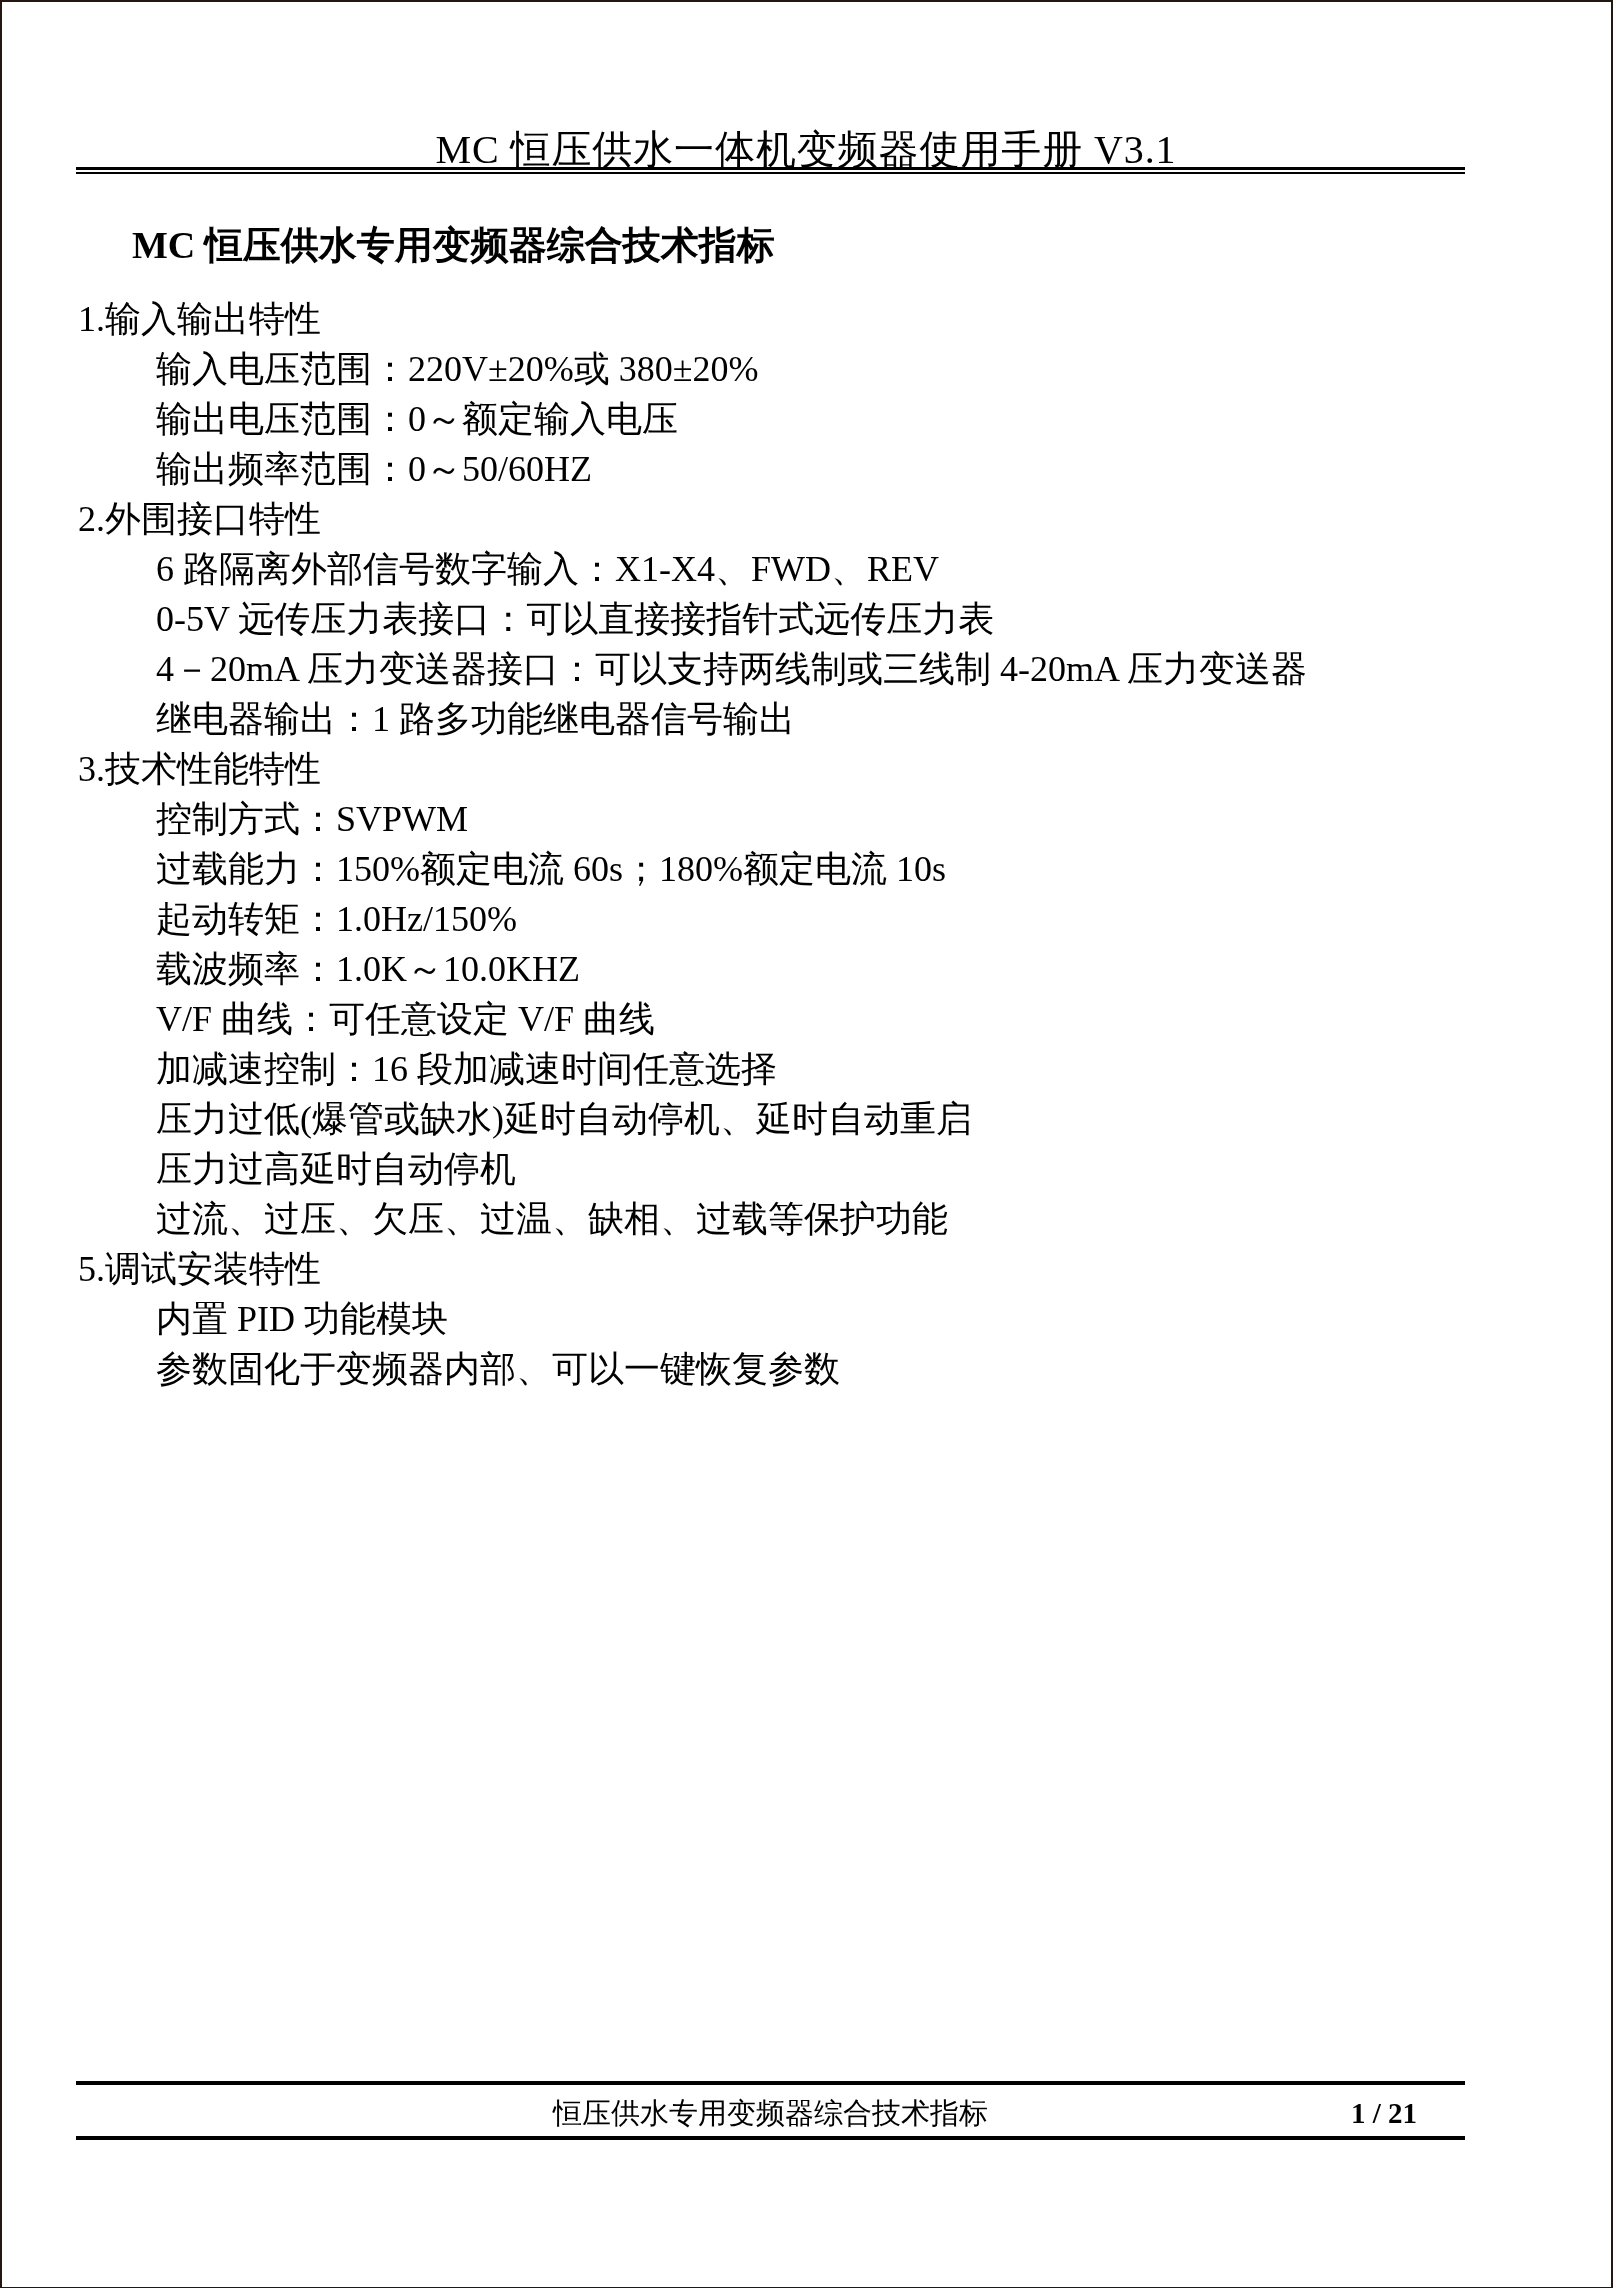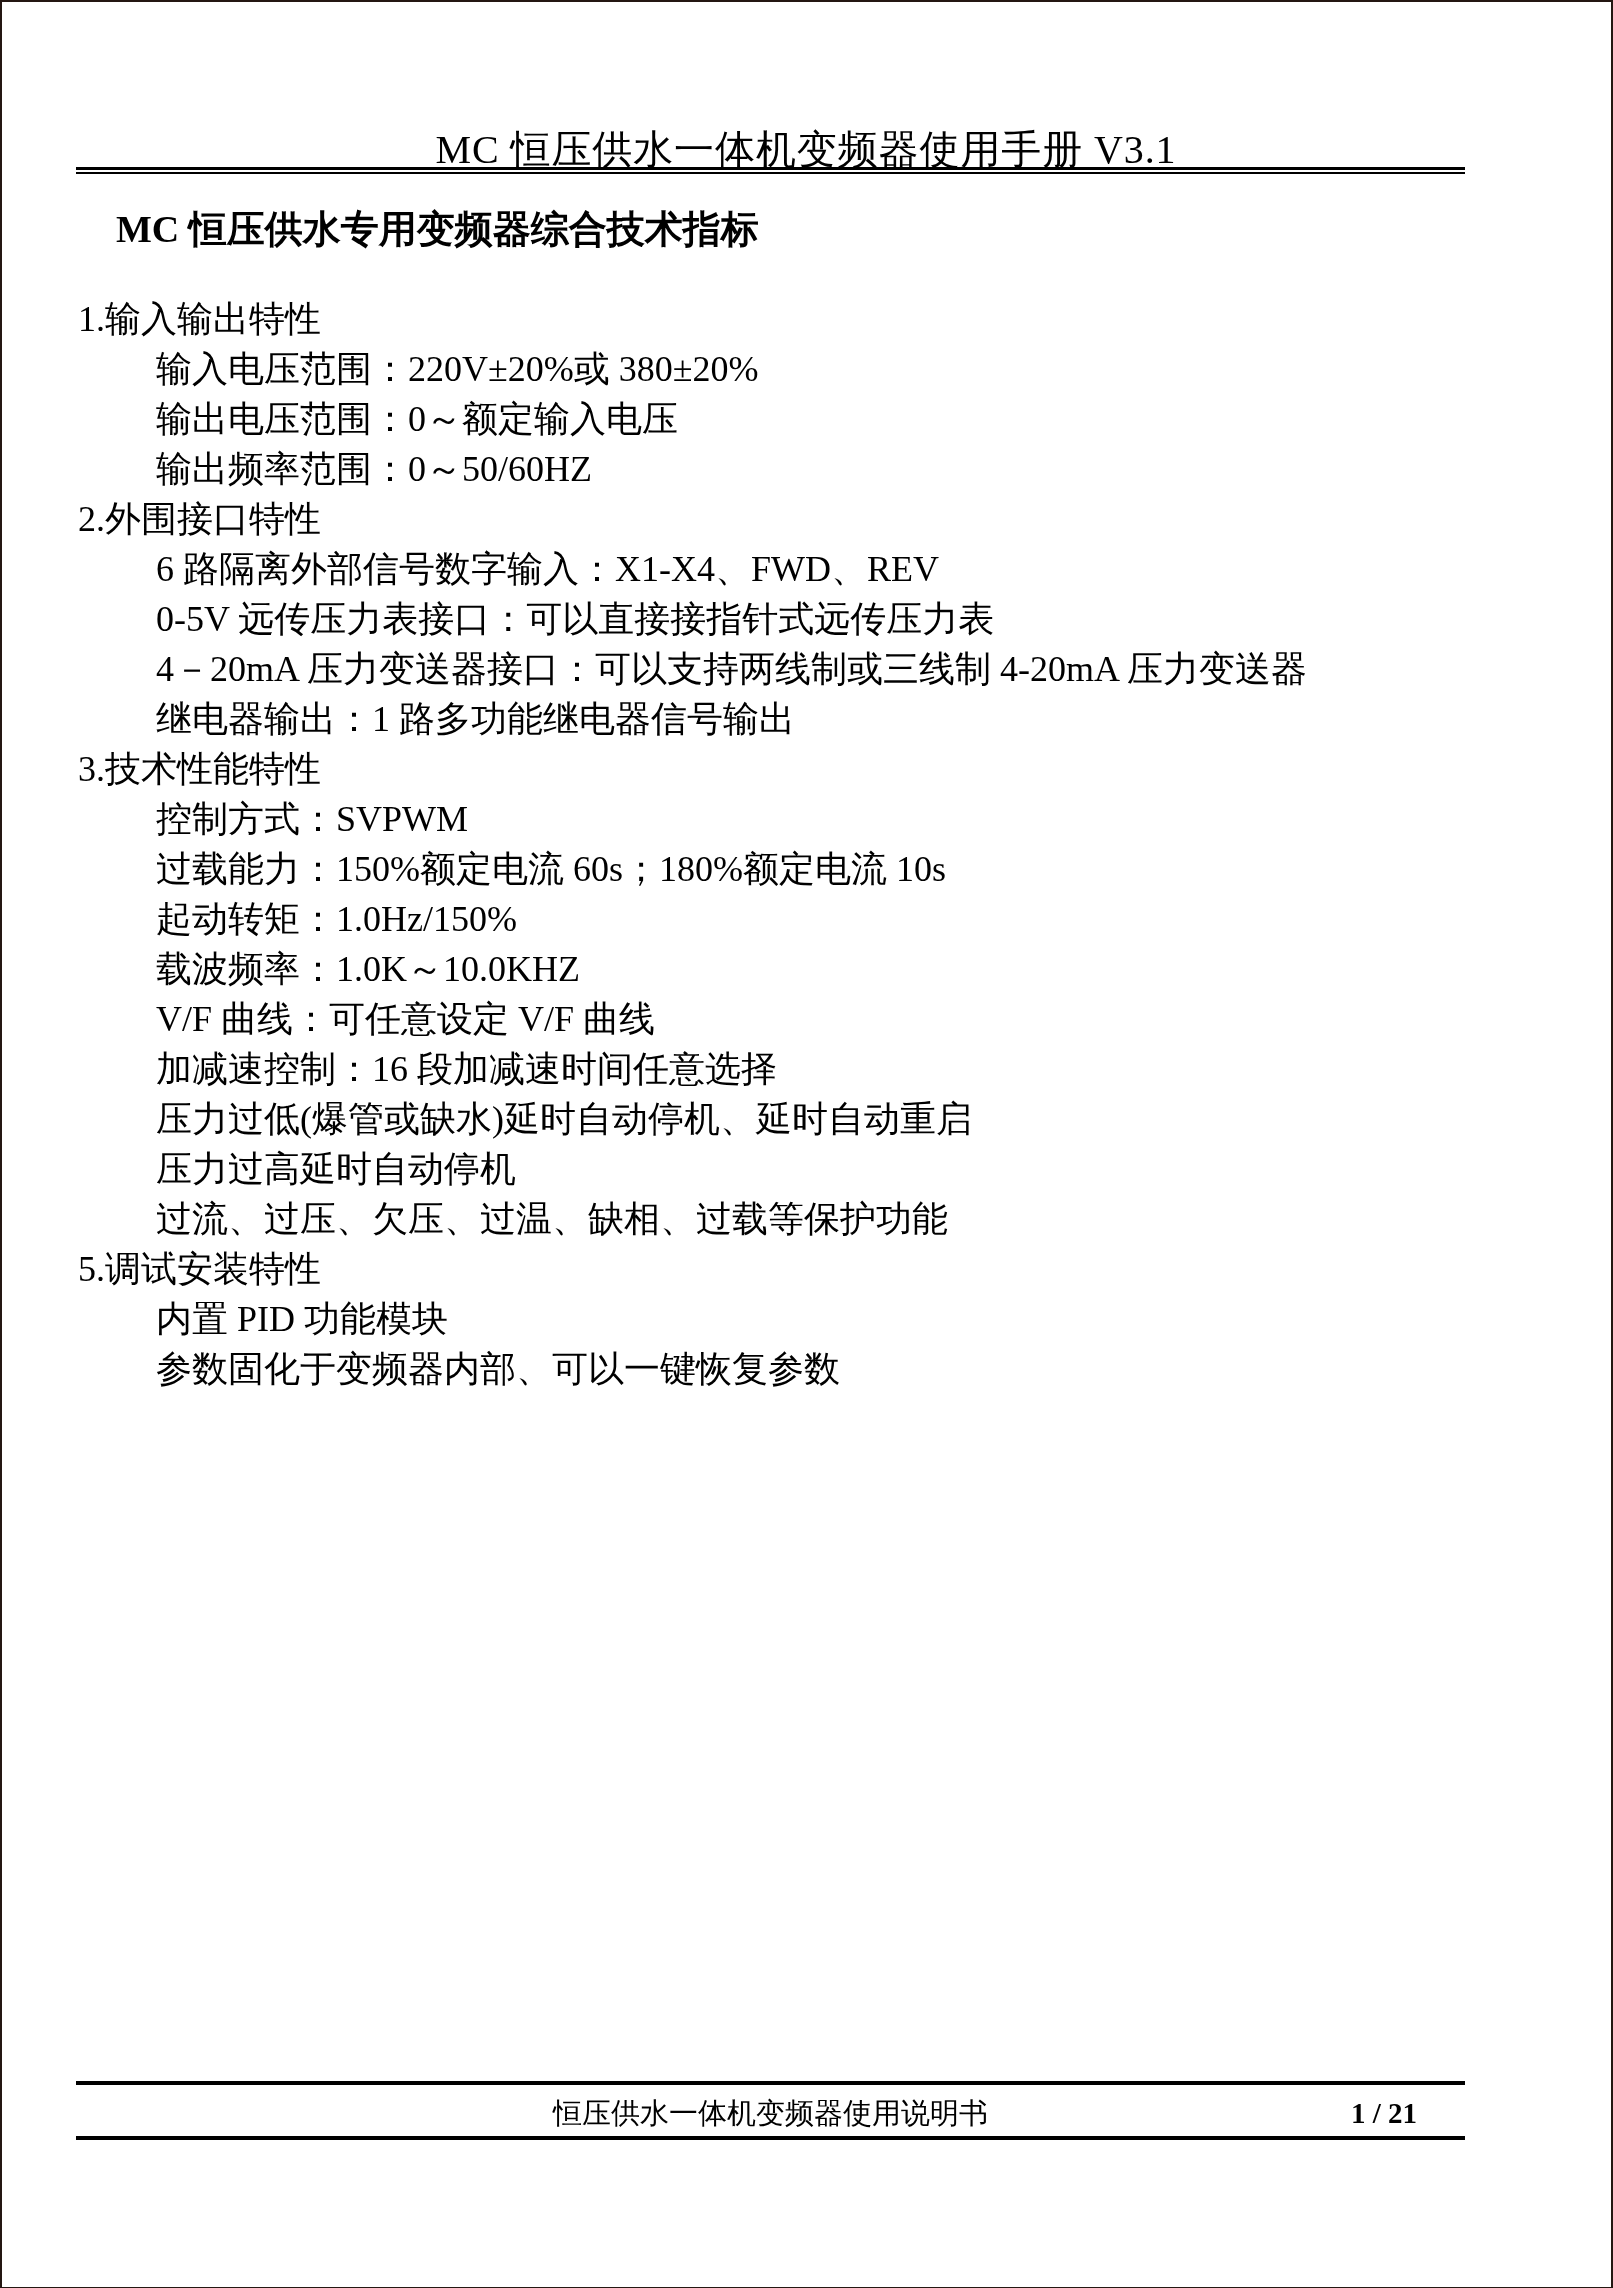--- a/index.html
+++ b/index.html
@@ -31,21 +31,21 @@
     top: 165px;
     width: 1389px;
     height: 1.8px;
     border-top: 3.7px solid #000000;
     border-bottom: 2.8px solid #000000;
   }
   .section-title {
     position: absolute;
     left: 114px;
     top: 205px;
-    margin: 0;
+    margin: 16px;
     font-size: 38px;
     line-height: 44px;
     font-weight: bold;
     white-space: nowrap;
   }
   .spec-list {
     position: absolute;
     left: 76px;
     top: 251px;
     width: 1477px;
@@ -115,18 +115,18 @@
     <div class="spec-line level-2">压力过高延时自动停机</div>
     <div class="spec-line level-2">过流、过压、欠压、过温、缺相、过载等保护功能</div>
     <div class="spec-line level-1">5.调试安装特性</div>
     <div class="spec-line level-2">内置 PID 功能模块</div>
     <div class="spec-line level-2">参数固化于变频器内部、可以一键恢复参数</div>
   </div>
 
 <div class="footer-rule top"></div>
 
 <div class="footer-row">
-  <span>恒压供水一体机变频器使用说明书</span>
+  <span>恒压供水专用变频器综合技术指标</span>
   <span class="footer-pageno">1 / 21</span>
 </div>
 
 <div class="footer-rule bottom"></div>
 
 
 </body></html>

